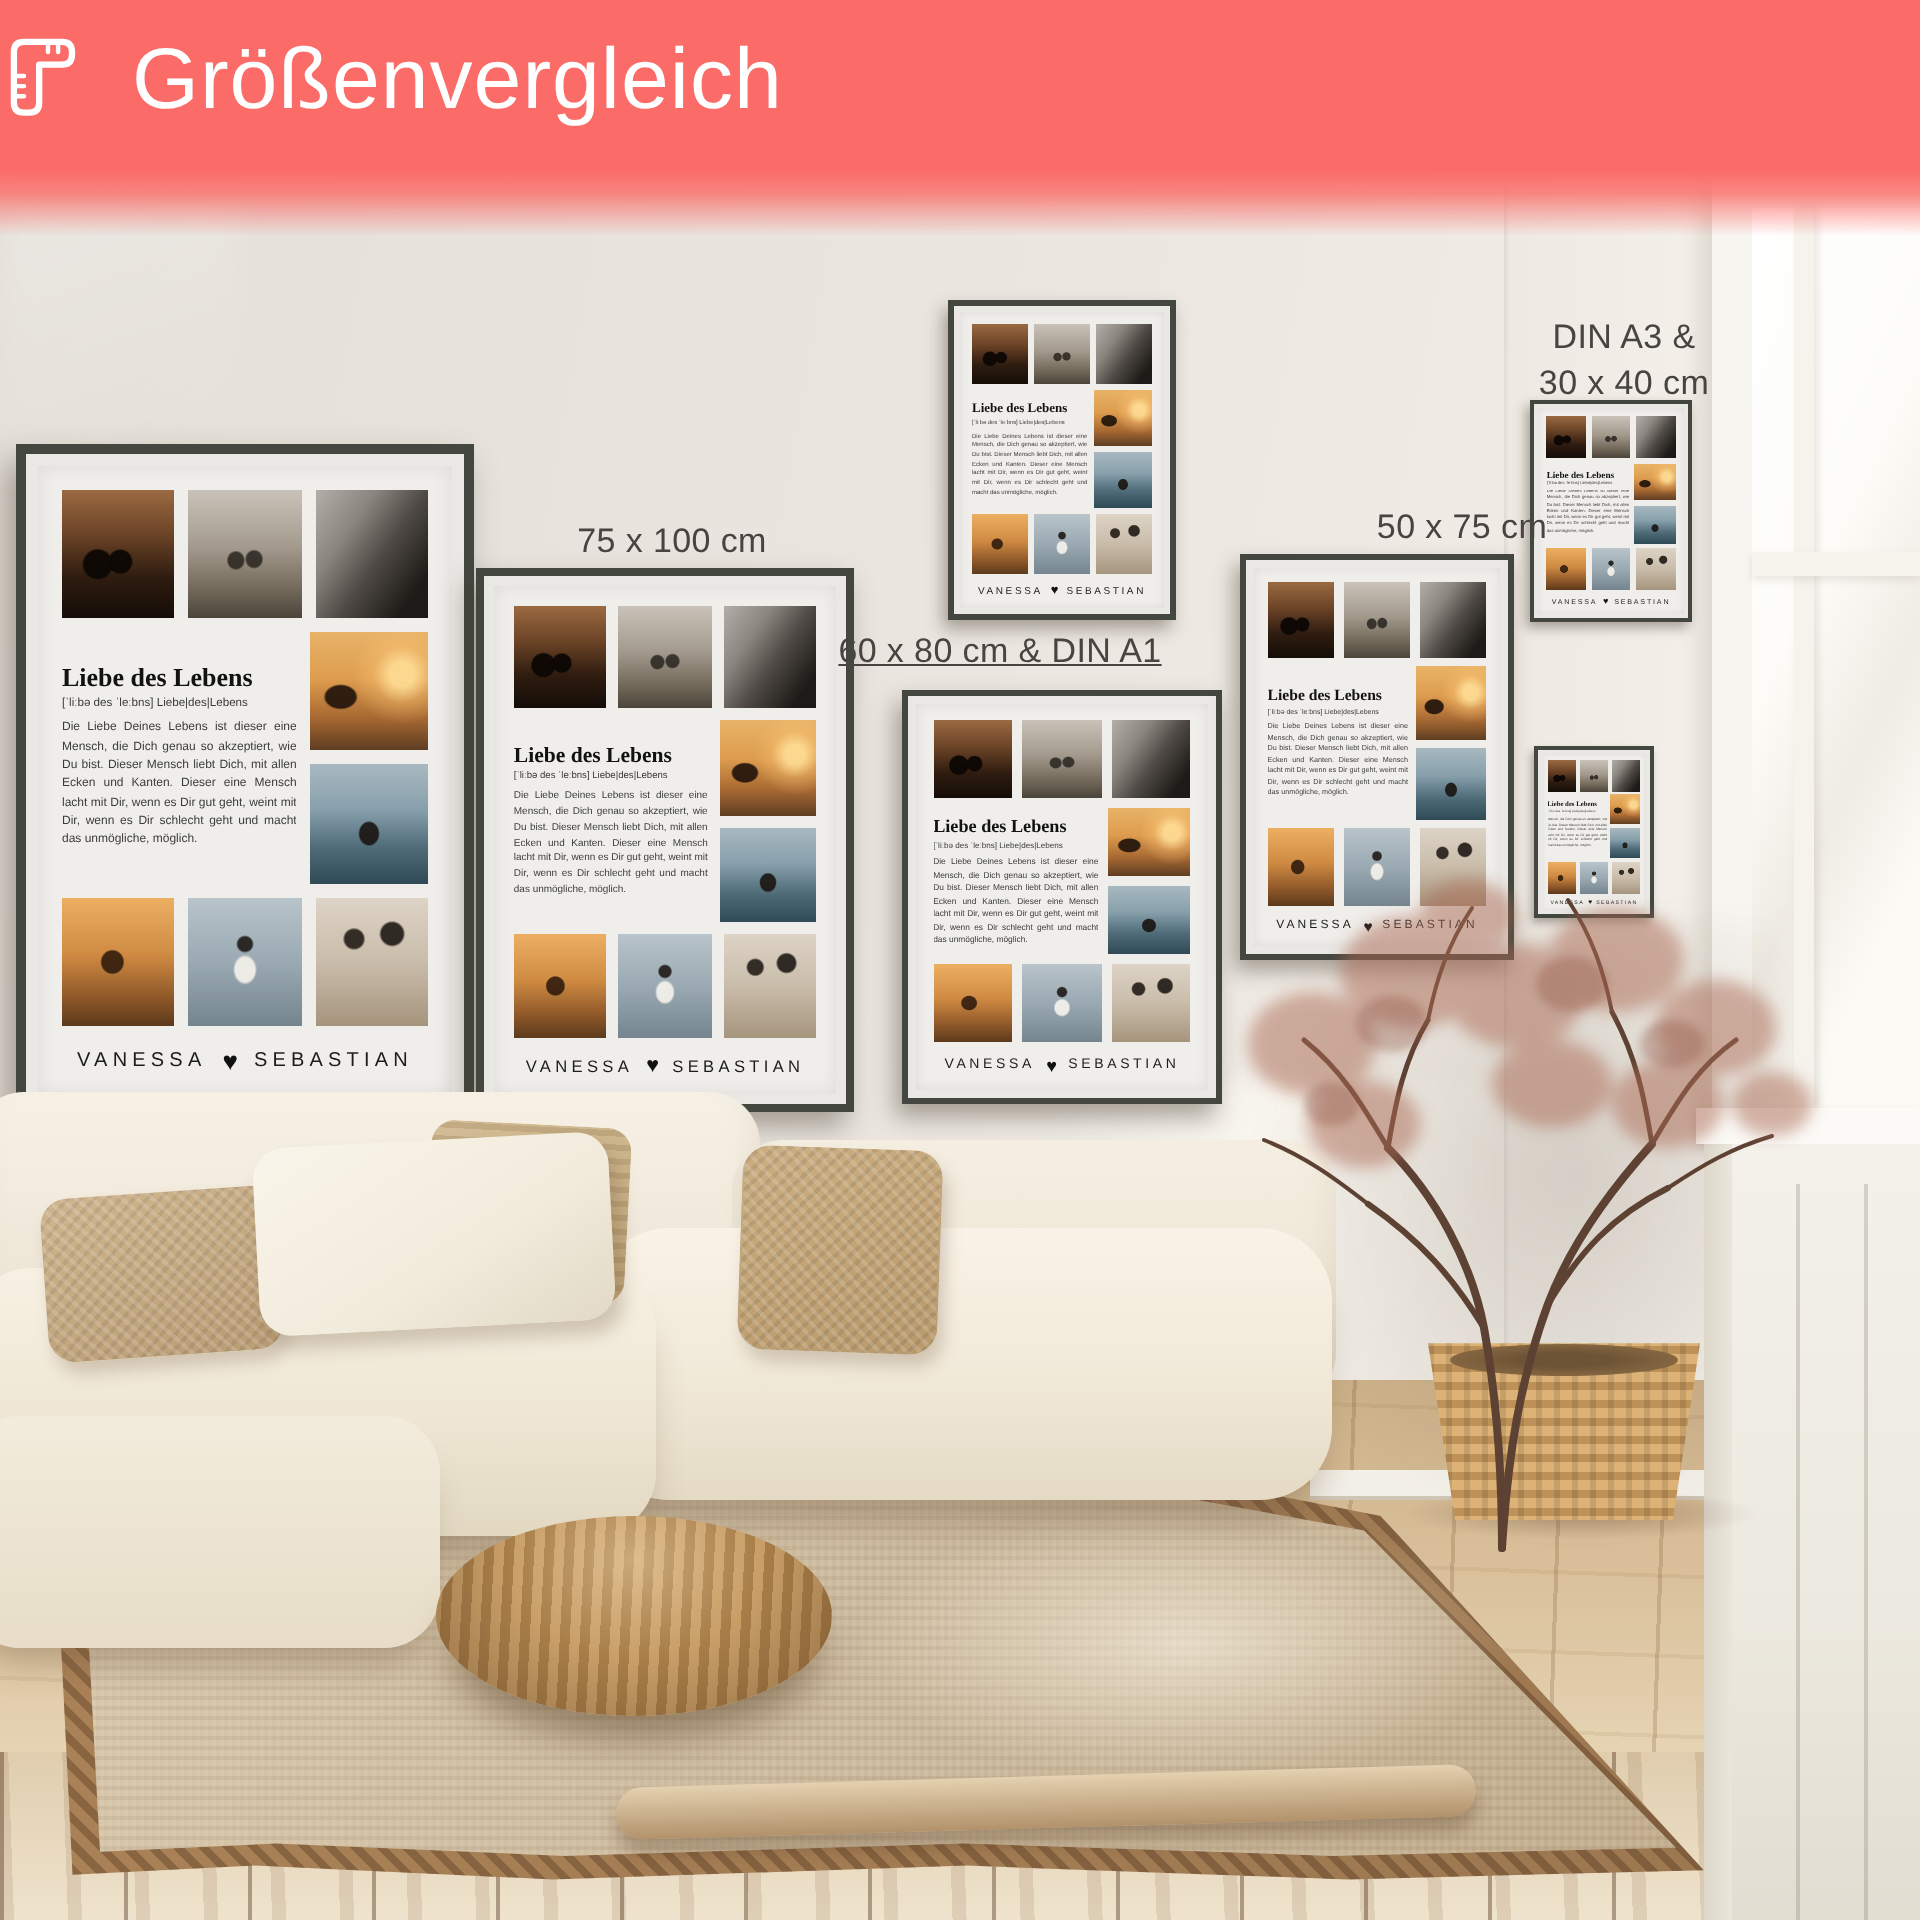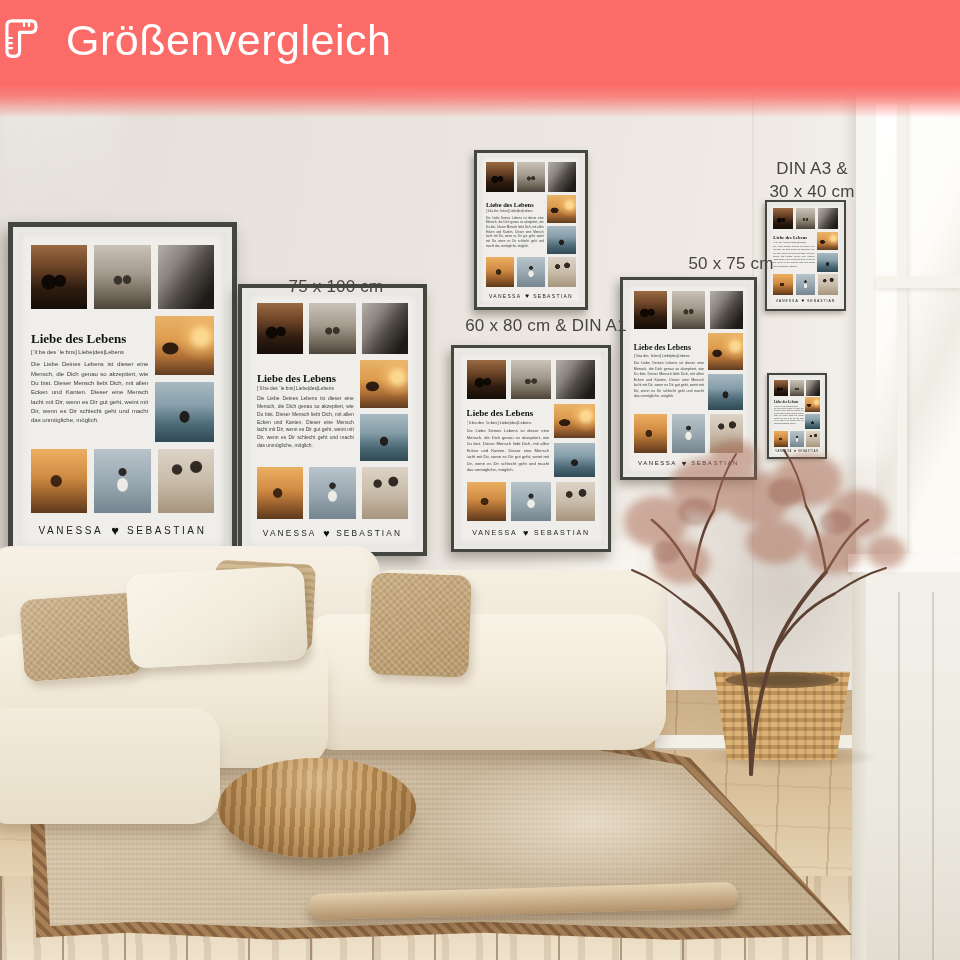--- a/index.html
+++ b/index.html
@@ -131,23 +131,23 @@
   #banner{position:absolute;left:0;top:0;width:960px;height:118px;z-index:30;
     display:flex;align-items:flex-start;justify-content:flex-start;
     background:linear-gradient(180deg,#fb6c68 0%,#fb6c68 72%,rgba(251,108,104,.8) 82%,rgba(251,108,104,0) 100%);}
   #banner-inner{display:flex;align-items:center;gap:18px;margin-top:14px;}
   #banner-title{color:#ffffff;font-size:43px;font-weight:500;letter-spacing:.5px;}
 
   
   .size-label{position:absolute;transform:translateX(-50%);text-align:center;z-index:20;
     font-size:17px;font-weight:500;color:#474441;letter-spacing:.2px;line-height:1.33;white-space:nowrap;}
   .size-label--a0 {left:122px;top:202px;}
-  .size-label--p75{left:336px;top:260px;margin-top:16px;}
+  .size-label--p75{left:336px;top:260px;}
   .size-label--a2 {left:538px;top:106px;}
-  .size-label--a1 {left:546px;top:315px;}
+  .size-label--a1 {left:500px;top:315px;text-decoration:underline;}
   .size-label--p50{left:688px;top:253px;margin-left:43px;}
   .size-label--a3 {left:812px;top:158px;}
   .size-label--a4 {left:800px;top:330px;}
 
   
   #wall-items{position:absolute;inset:0;z-index:7;}
   .poster{position:absolute;box-sizing:border-box;background:#e9e8e4;
     border:solid #43473f;border-width:calc(4px*var(--s) + 1px);
     padding:calc(6px*var(--s));
     box-shadow:calc(-5px*var(--s)) calc(9px*var(--s)) calc(16px*var(--s)) rgba(70,58,45,.42);}

